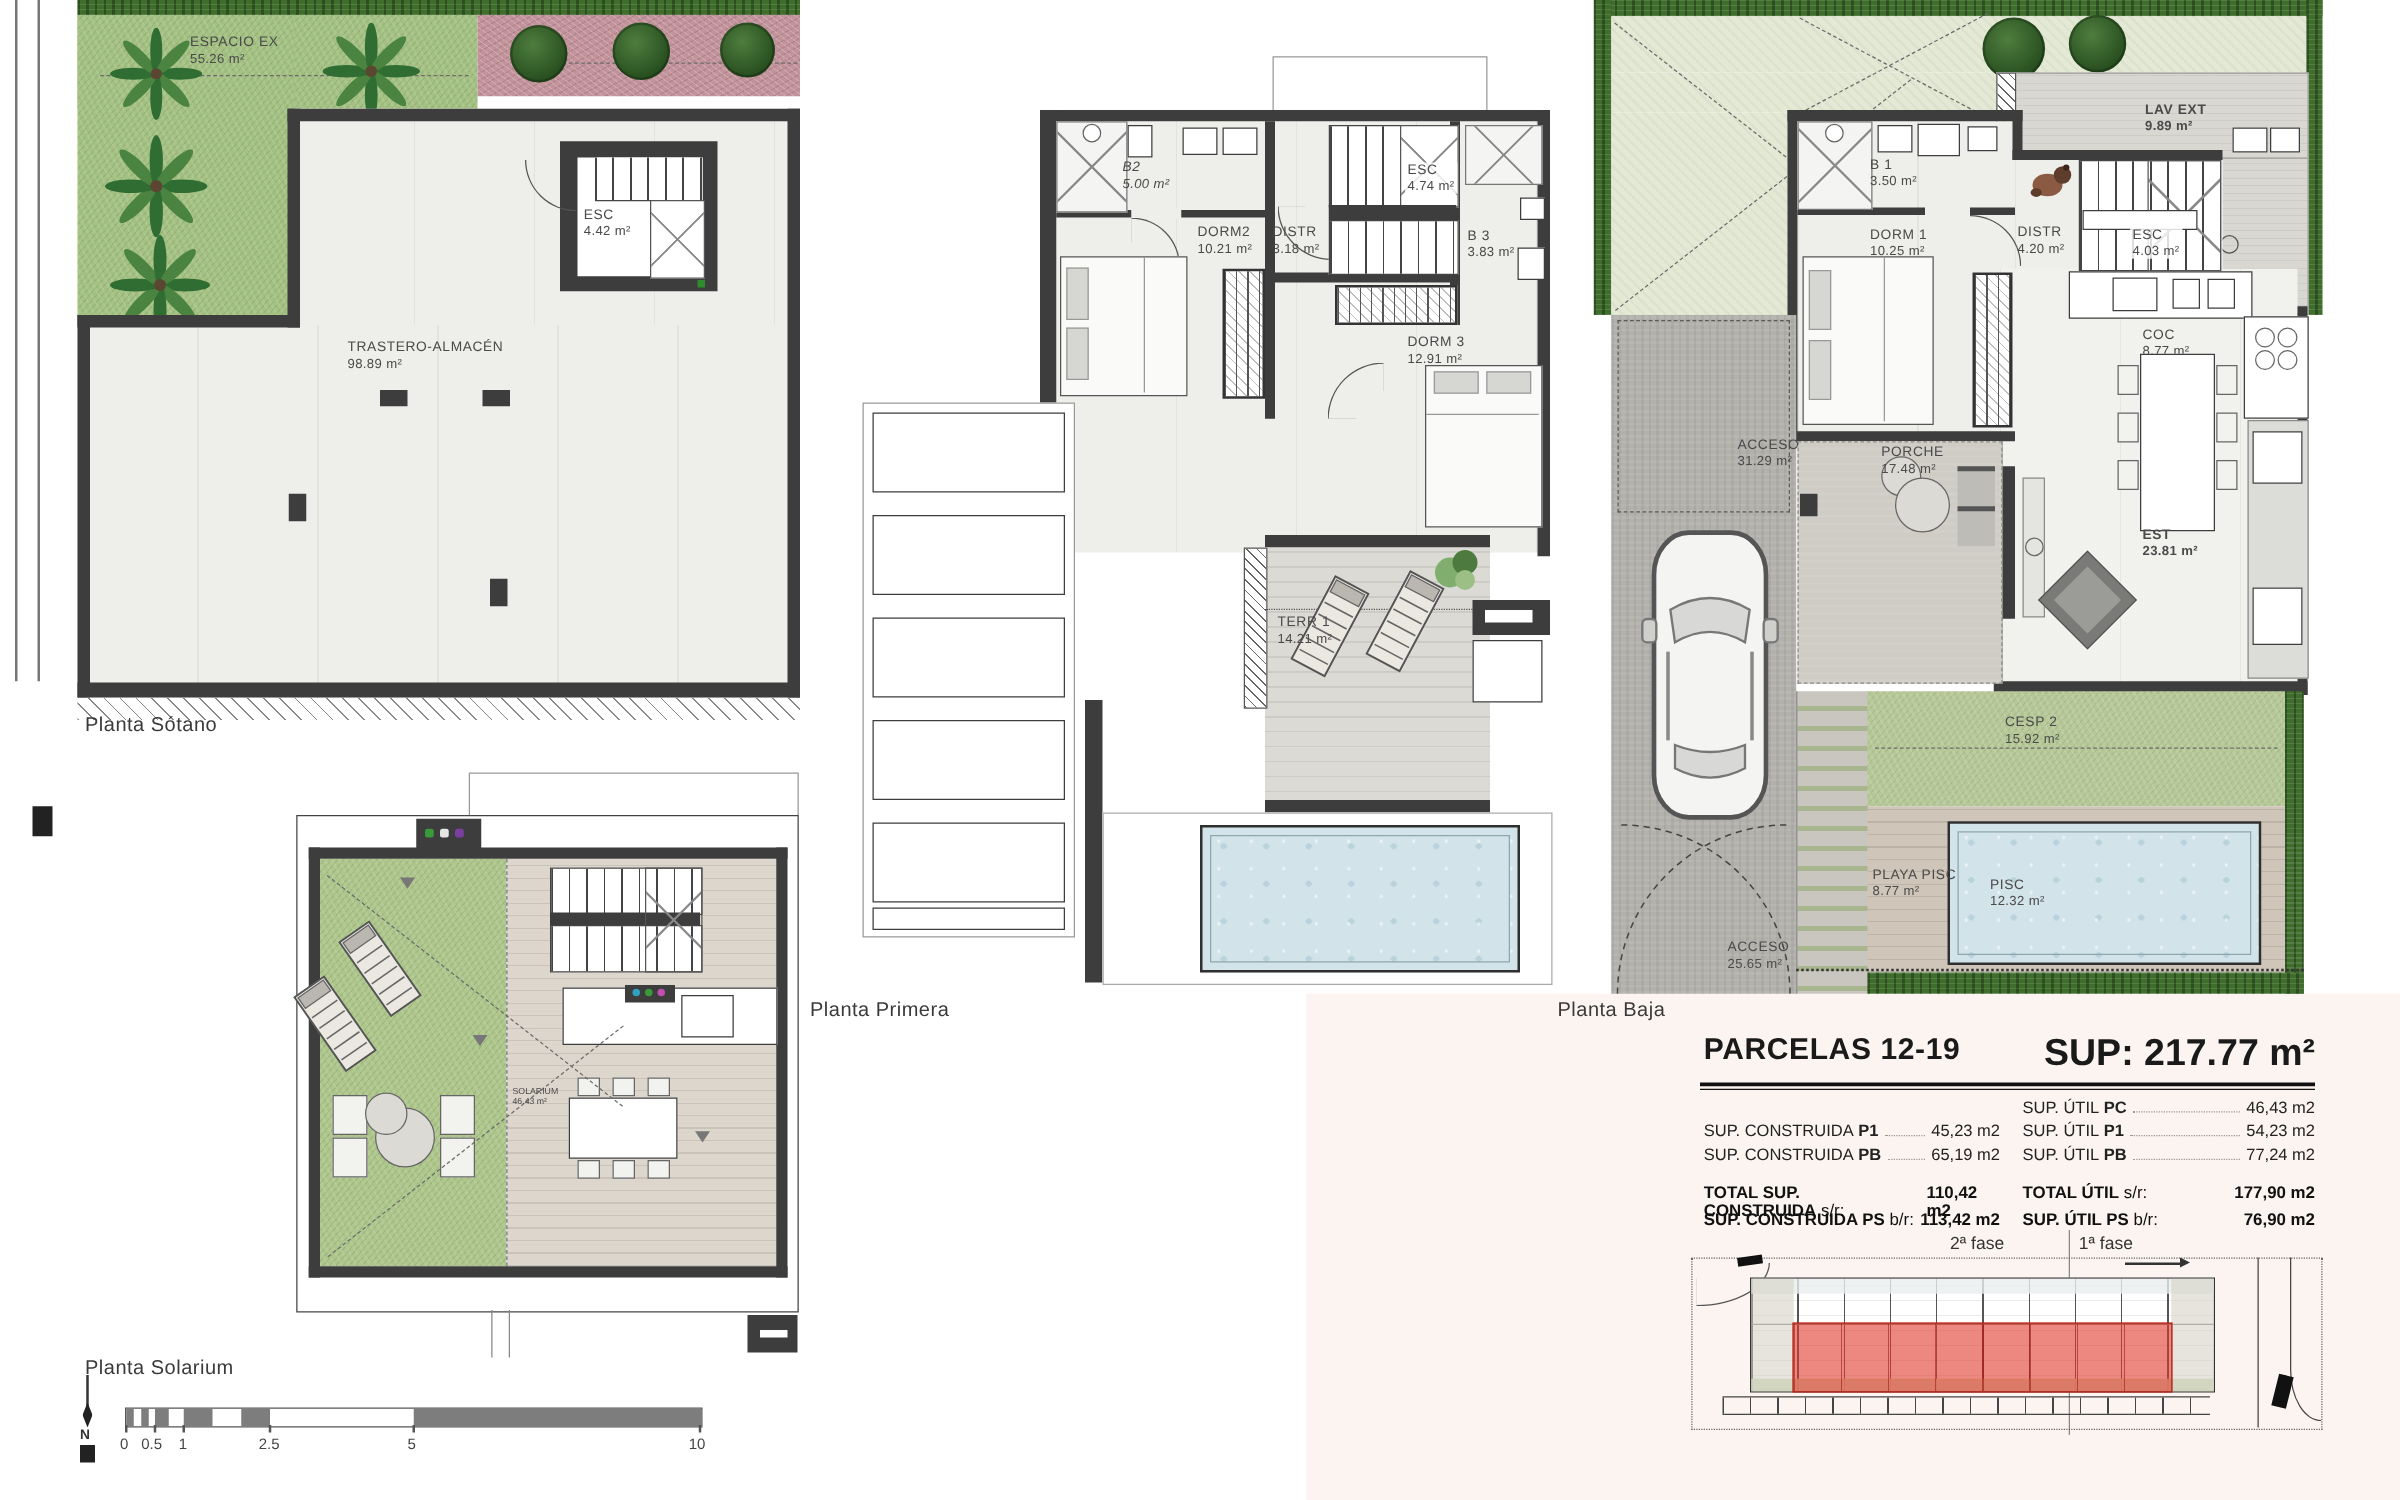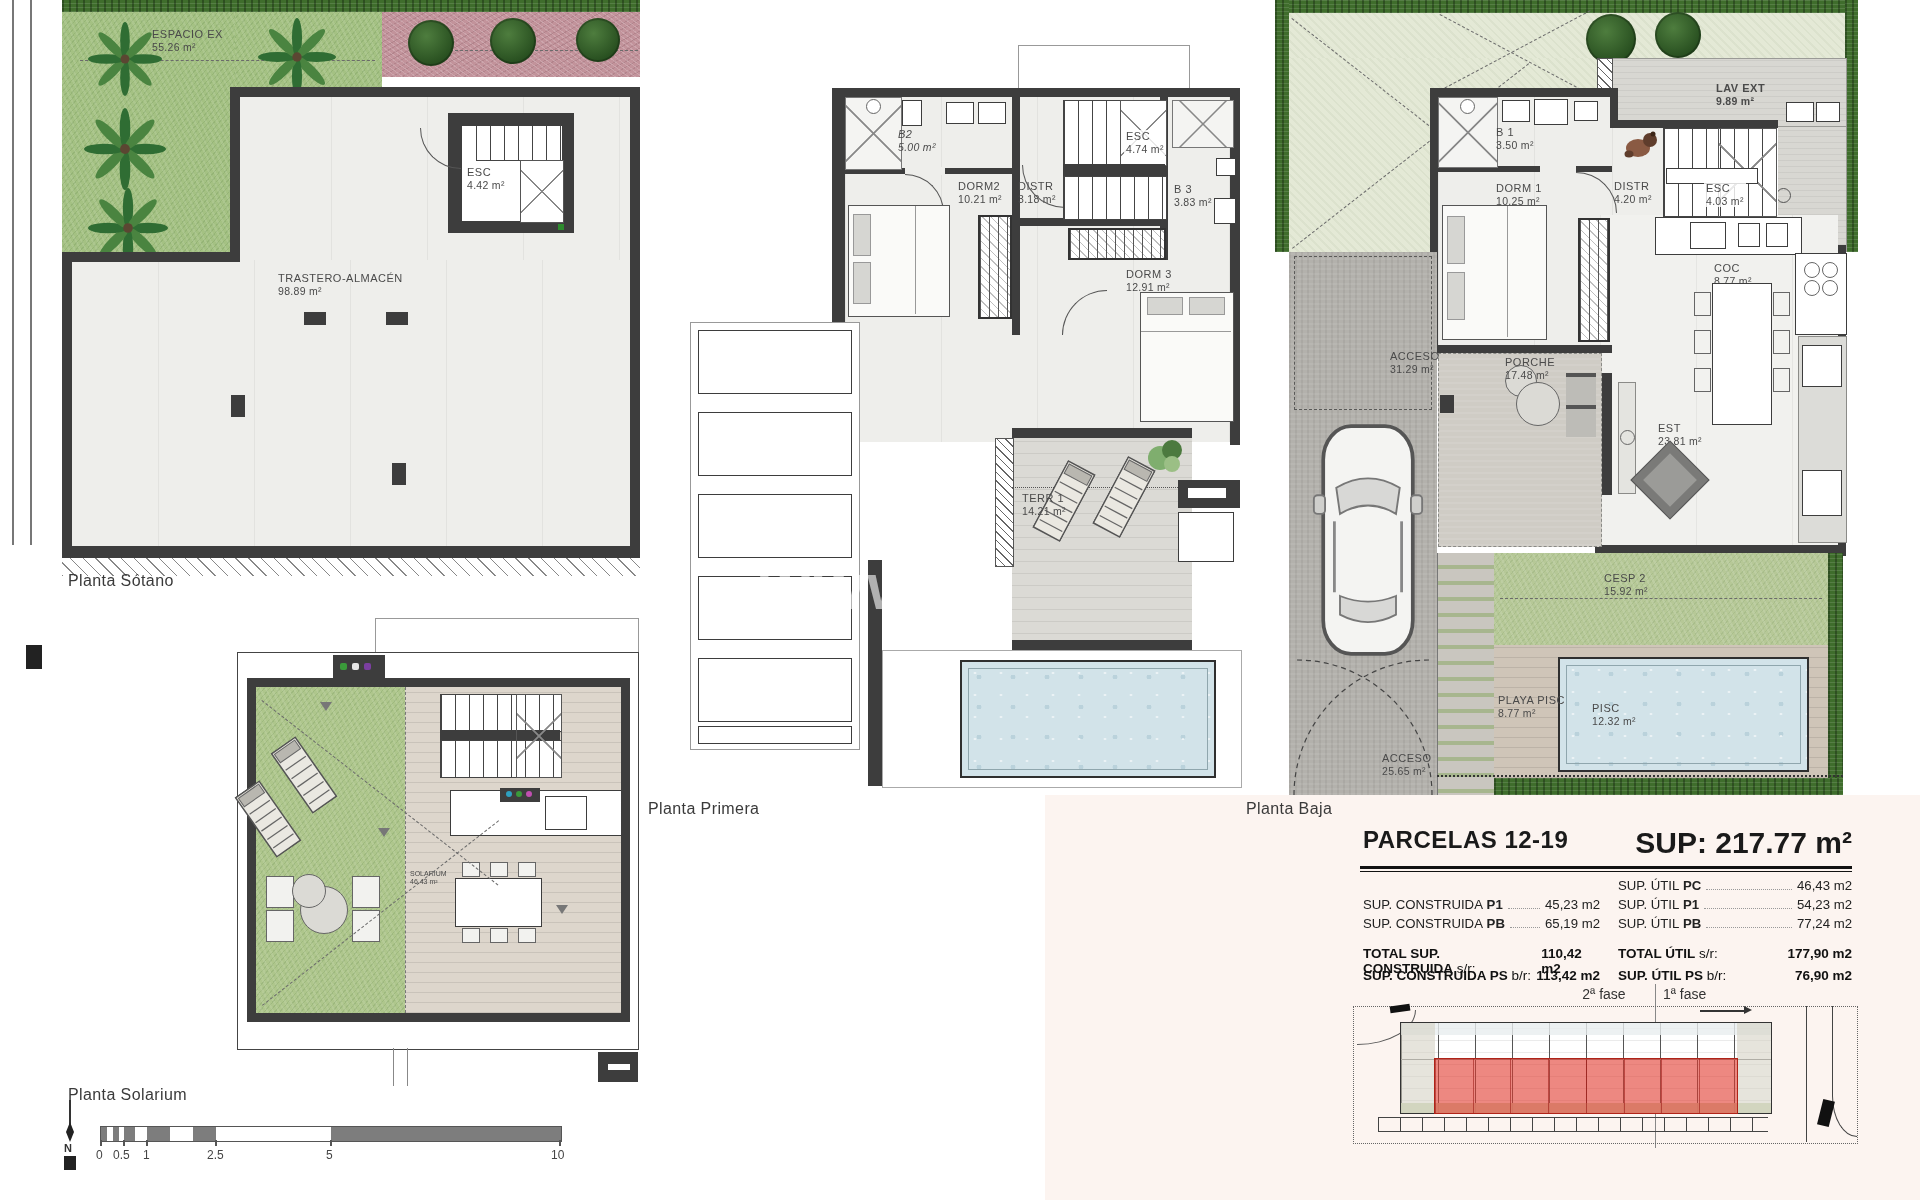--- a/index.html
+++ b/index.html
@@ -343,21 +343,20 @@
   <div class="wall" style="left:1012px;top:640px;width:180px;height:10px;"></div>
   <div class="wall" style="left:868px;top:560px;width:14px;height:226px;"></div>
 
   <div class="thinbox" style="left:882px;top:650px;width:358px;height:136px;border-color:#aaa;"></div>
   <div class="pool" style="left:960px;top:660px;width:252px;height:114px;">
     <div class="inner"></div>
   </div>
 
   <div class="ptitle" style="left:648px;top:800px;">Planta Primera</div>
 
-  <div class="watermark" style="left:760px;top:550px;">www</div>
 
   <div class="hedge" style="left:1285px;top:0;width:573px;height:13px;"></div>
   <div class="hedge" style="left:1275px;top:0;width:14px;height:252px;"></div>
   <div class="hedge" style="left:1845px;top:0;width:13px;height:252px;"></div>
   <div class="pale" style="left:1289px;top:13px;width:556px;height:45px;"></div>
   <div class="pale" style="left:1289px;top:58px;width:311px;height:32px;"></div>
   <div class="pale" style="left:1289px;top:90px;width:148px;height:162px;"></div>
   <div class="dline" style="left:1292px;top:18px;width:300px;transform:rotate(38deg);"></div>
   <div class="dline" style="left:1292px;top:248px;width:300px;transform:rotate(-38deg);"></div>
   <div class="dline" style="left:1440px;top:14px;width:170px;transform:rotate(28deg);"></div>
@@ -447,21 +446,21 @@
     <div class="ar">8.77 m²</div>
   </div>
 
   <div class="wd" style="left:1712px;top:283px;width:58px;height:140px;border-width:1px;"></div>
   <div class="ch" style="left:1694px;top:292px;width:15px;height:22px;"></div>
   <div class="ch" style="left:1694px;top:330px;width:15px;height:22px;"></div>
   <div class="ch" style="left:1694px;top:368px;width:15px;height:22px;"></div>
   <div class="ch" style="left:1773px;top:292px;width:15px;height:22px;"></div>
   <div class="ch" style="left:1773px;top:330px;width:15px;height:22px;"></div>
   <div class="ch" style="left:1773px;top:368px;width:15px;height:22px;"></div>
-  <div class="rl" style="left:1658px;top:422px;">
+  <div class="rl" style="left:1714px;top:422px;font-weight:bold;">
     <div>EST</div>
     <div class="ar">23.81 m²</div>
   </div>
   <div class="wall" style="left:1600px;top:373px;width:12px;height:122px;"></div>
   <div class="a" style="left:1618px;top:382px;width:16px;height:110px;background:#e4e4e0;border:1px solid #8b8b88;"></div>
   <div class="a" style="left:1620px;top:430px;width:13px;height:13px;border:1.2px solid #666;border-radius:50%;"></div>
   <div class="a" style="left:1642px;top:452px;width:54px;height:54px;background:#7a7a78;border:1px solid #555;transform:rotate(45deg);">
     <div style="position:absolute;left:8px;top:8px;right:8px;bottom:8px;background:#9b9b98;"></div>
   </div>
 
@@ -568,21 +567,21 @@
     <span><b>TOTAL ÚTIL</b>&nbsp;<span>s/r:</span></span>
     <span class="sp"></span>
       <b>177,90 m2</b>
   </div>
   <div class="trow" style="left:1618px;top:968px;width:234px;">
     <span><b>SUP. ÚTIL PS</b>&nbsp;<span>b/r:</span></span>
     <span class="sp"></span>
       <b>76,90 m2</b>
   </div>
 
-  <div class="fase" style="left:1560px;top:986px;width:88px;text-align:center;">2ª fase</div>
+  <div class="fase" style="left:1560px;top:986px;width:88px;text-align:left;">2ª fase</div>
   <div class="fase" style="left:1663px;top:986px;">1ª fase</div>
   <div class="a" style="left:1655px;top:984px;width:1px;height:164px;background:#888;"></div>
 
   <div class="a" style="left:1353px;top:1006px;width:503px;height:136px;border:1.3px dotted #666;"></div>
   <div class="a" style="left:1357px;top:1010px;width:58px;height:34px;border-right:1px solid #555;border-bottom:1px solid #555;border-radius:0 0 100% 0;"></div>
   <div class="a" style="left:1390px;top:1005px;width:20px;height:7px;background:#111;transform:rotate(-8deg);"></div>
   <div class="a" style="left:1700px;top:1010px;width:46px;height:1.5px;background:#333;"></div>
   <div class="a" style="left:1744px;top:1006px;width:0;height:0;border-top:4px solid transparent;border-bottom:4px solid transparent;border-left:8px solid #333;"></div>
 
   <div class="a" style="left:1400px;top:1022px;width:370px;height:90px;background:#fff;border:1.3px solid #333;

